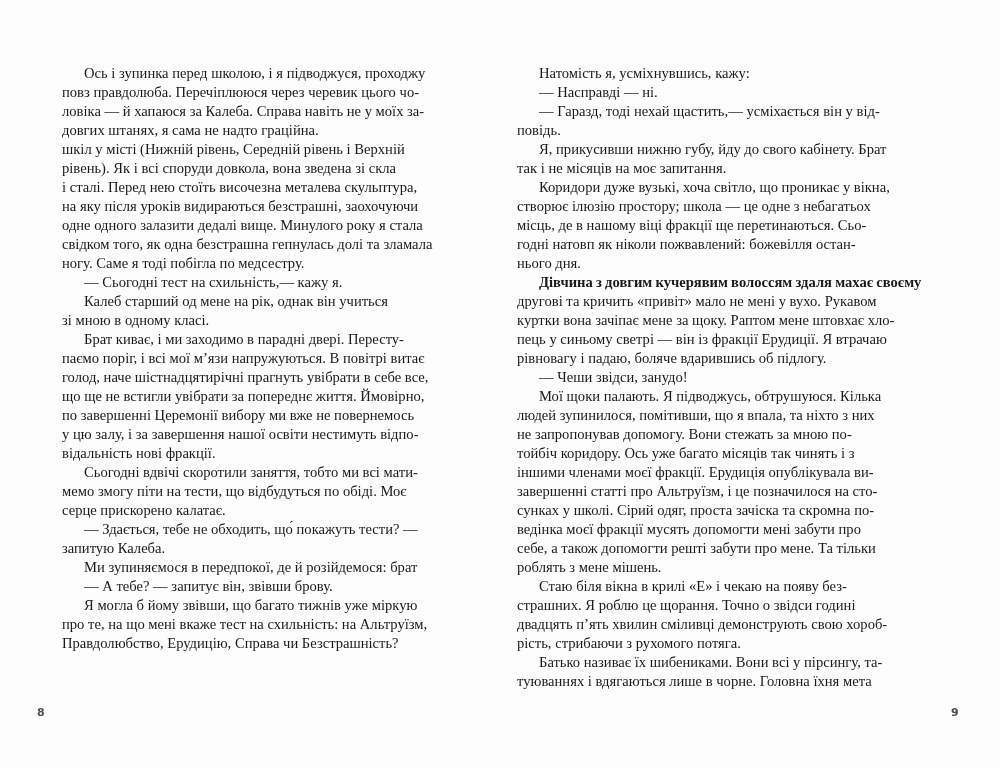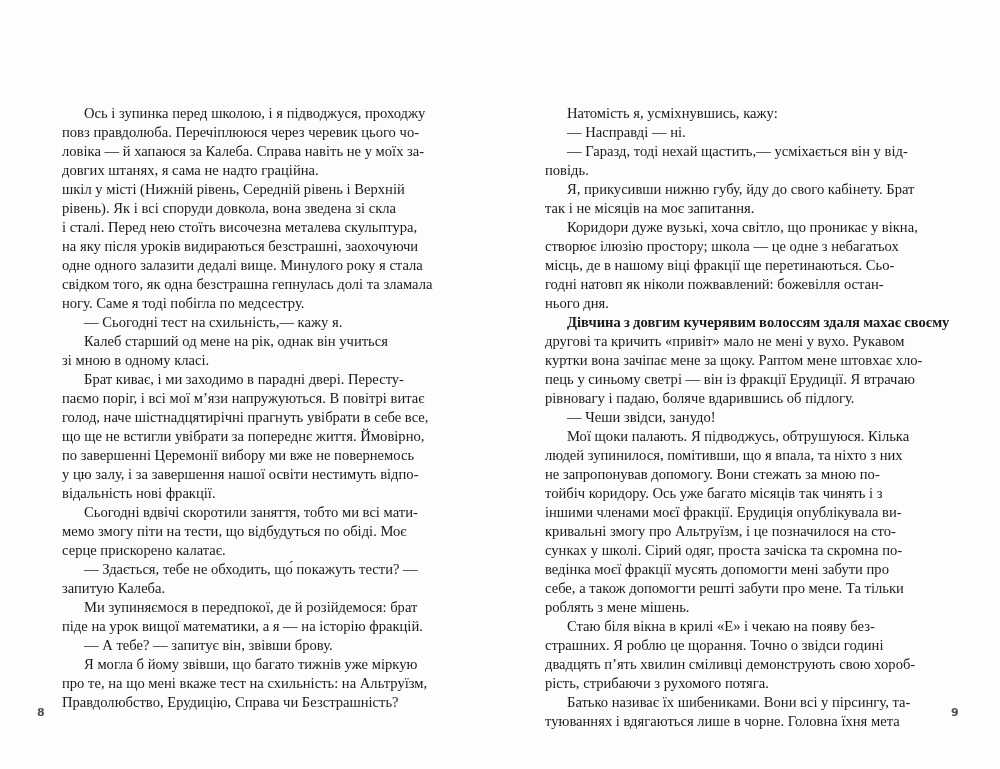--- a/index.html
+++ b/index.html
@@ -16,24 +16,23 @@
   .spread {
     position: relative;
     width: 1000px;
     height: 769px;
     background: #fdfdfd;
   }
   .page-text {
     position: absolute;
     top: 64px;
     width: 381px;
-    margin-top: 40px;
   }
   .page-text.left  { left: 62px;  }
-  .page-text.right { left: 545px; }
+  .page-text.right { left: 517px; }
   .line {
     font-size: 14.6px;
     line-height: 19px;
     height: 19px;
     color: #1a1a1a;
     white-space: nowrap;
     overflow: visible;
     text-rendering: optimizeLegibility;
   }
   .line.indent { text-indent: 22px; }
@@ -74,21 +73,20 @@
       <div class="line">що ще не встигли увібрати за попереднє життя. Ймовірно,</div>
       <div class="line">по завершенні Церемонії вибору ми вже не повернемось</div>
       <div class="line">у цю залу, і за завершення нашої освіти нестимуть відпо-</div>
       <div class="line end">відальність нові фракції.</div>
       <div class="line indent">Сьогодні вдвічі скоротили заняття, тобто ми всі мати-</div>
       <div class="line">мемо змогу піти на тести, що відбудуться по обіді. Моє</div>
       <div class="line end">серце прискорено калатає.</div>
       <div class="line indent">— Здається, тебе не обходить, що́ покажуть тести? —</div>
       <div class="line end">запитую Калеба.</div>
       <div class="line indent">Ми зупиняємося в передпокої, де й розійдемося: брат</div>
-      <div class="line end">піде на урок вищої математики, а я — на історію фракцій.</div>
       <div class="line indent end">— А тебе? — запитує він, звівши брову.</div>
       <div class="line indent">Я могла б йому звівши, що багато тижнів уже міркую</div>
       <div class="line">про те, на що мені вкаже тест на схильність: на Альтруїзм,</div>
       <div class="line end">Правдолюбство, Ерудицію, Справа чи Безстрашність?</div>
     </div>
 
   <div class="page-text right">
       <div class="line indent end">Натомість я, усміхнувшись, кажу:</div>
       <div class="line indent end">— Насправді — ні.</div>
       <div class="line indent">— Гаразд, тоді нехай щастить,— усміхається він у від-</div>
@@ -104,21 +102,21 @@
       <div class="line">другові та кричить «привіт» мало не мені у вухо. Рукавом</div>
       <div class="line">куртки вона зачіпає мене за щоку. Раптом мене штовхає хло-</div>
       <div class="line">пець у синьому светрі — він із фракції Ерудиції. Я втрачаю</div>
       <div class="line end">рівновагу і падаю, боляче вдарившись об підлогу.</div>
       <div class="line indent end">— Чеши звідси, занудо!</div>
       <div class="line indent">Мої щоки палають. Я підводжусь, обтрушуюся. Кілька</div>
       <div class="line">людей зупинилося, помітивши, що я впала, та ніхто з них</div>
       <div class="line">не запропонував допомогу. Вони стежать за мною по-</div>
       <div class="line">тойбіч коридору. Ось уже багато місяців так чинять і з</div>
       <div class="line">іншими членами моєї фракції. Ерудиція опублікувала ви-</div>
-      <div class="line">кривальні змогу про Альтруїзм, і це позначилося на сто-</div>
+      <div class="line">завершенні статті про Альтруїзм, і це позначилося на сто-</div>
       <div class="line">сунках у школі. Сірий одяг, проста зачіска та скромна по-</div>
       <div class="line">ведінка моєї фракції мусять допомогти мені забути про</div>
       <div class="line">себе, а також допомогти решті забути про мене. Та тільки</div>
       <div class="line end">роблять з мене мішень.</div>
       <div class="line indent">Стаю біля вікна в крилі «Е» і чекаю на появу без-</div>
       <div class="line">страшних. Я роблю це щорання. Точно о звідси годині</div>
       <div class="line">двадцять п’ять хвилин сміливці демонструють свою хороб-</div>
       <div class="line end">рість, стрибаючи з рухомого потяга.</div>
       <div class="line indent">Батько називає їх шибениками. Вони всі у пірсингу, та-</div>
       <div class="line">туюваннях і вдягаються лише в чорне. Головна їхня мета</div>

